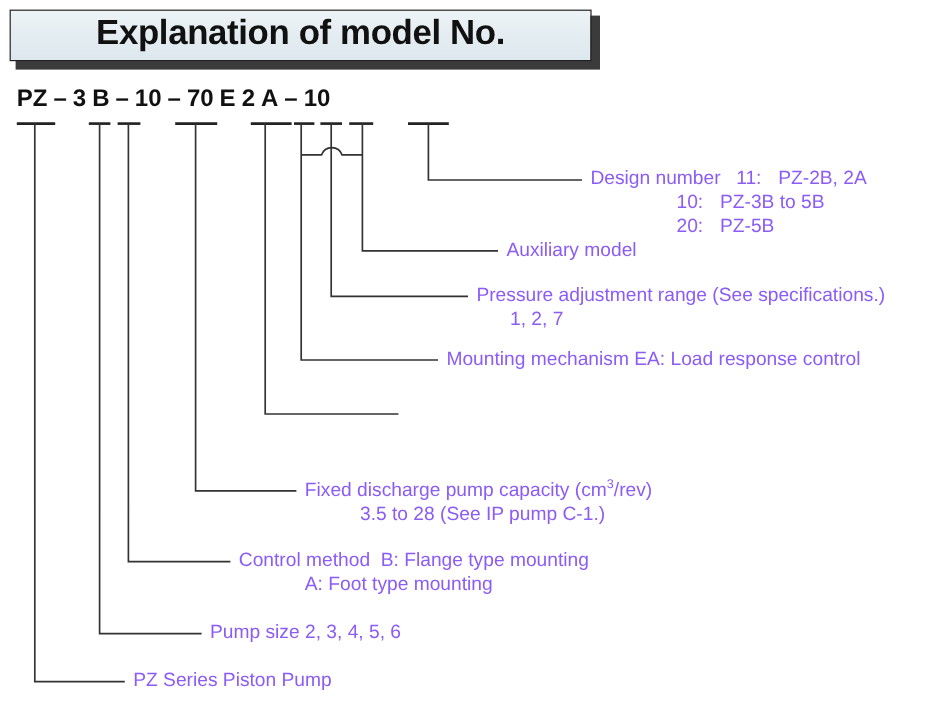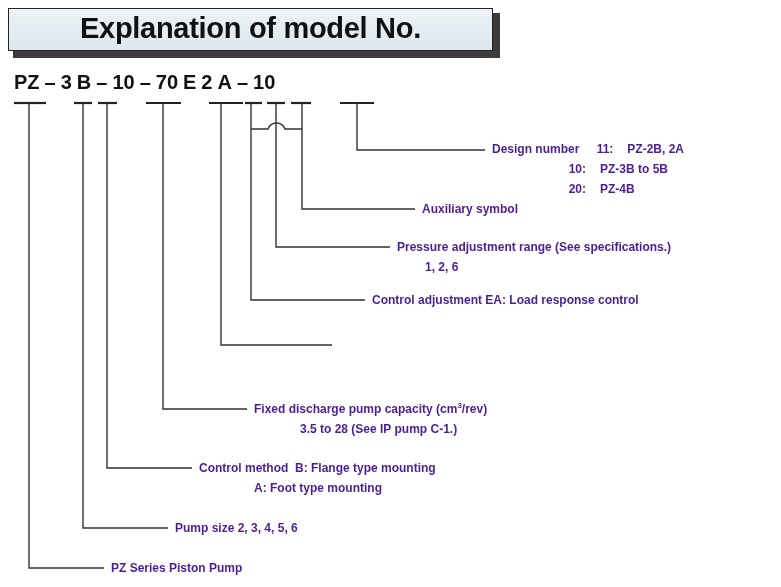--- a/index.html
+++ b/index.html
@@ -87,25 +87,24 @@
     shape-rendering: geometricPrecision;
   }
   #leaders .underline {
     stroke: #222222;
     stroke-width: 2.2;
   }
 
   
   .callout {
     position: absolute;
-    font-size: 12px;
+    font-size: 16px;
     line-height: 20px;
-    color: #4c1d95;
+    color: #8b5cf6;
     white-space: nowrap;
-    font-weight: bold;
   }
   .callout .sub {
     display: block;
   }
   .kv {
     display: inline-block;
   }
   .kv .k {
     display: inline-block;
     width: 34px;
@@ -168,34 +167,34 @@
     <path d="M107,103 L107,468 L192,468"></path>
 
     <path d="M83,103 L83,528 L168,528"></path>
 
     <path d="M29,103 L29,568 L104,568"></path>
   </svg>
 
   <div class="callout" style="left:492px; top:139px;">
     <span>Design number</span><span class="kv"><span class="k">11:</span><span class="v">PZ-2B, 2A</span></span>
     <span class="sub indent-1"><span class="kv"><span class="k">10:</span><span class="v">PZ-3B to 5B</span></span></span>
-    <span class="sub indent-1"><span class="kv"><span class="k">20:</span><span class="v">PZ-4B</span></span></span>
+    <span class="sub indent-1"><span class="kv"><span class="k">20:</span><span class="v">PZ-5B</span></span></span>
   </div>
 
   <div class="callout" style="left:422px; top:199px;">
-    <span>Auxiliary symbol</span>
+    <span>Auxiliary model</span>
   </div>
 
   <div class="callout" style="left:397px; top:237px;">
     <span>Pressure adjustment range (See specifications.)</span>
-    <span class="sub indent-2">1, 2, 6</span>
+    <span class="sub indent-2">1, 2, 7</span>
   </div>
 
   <div class="callout" style="left:372px; top:290px;">
-    <span>Control adjustment EA: Load response control</span>
+    <span>Mounting mechanism EA: Load response control</span>
   </div>
 
 
   <div class="callout" style="left:254px; top:399px;">
     <span><span>Fixed discharge pump capacity (cm</span><sup>3</sup><span>/rev)</span></span>
     <span class="sub indent-3">3.5 to 28 (See IP pump C-1.)</span>
   </div>
 
   <div class="callout" style="left:199px; top:458px;">
     <span>Control method</span>&nbsp;&nbsp;<span>B:</span> <span>Flange type mounting</span>

